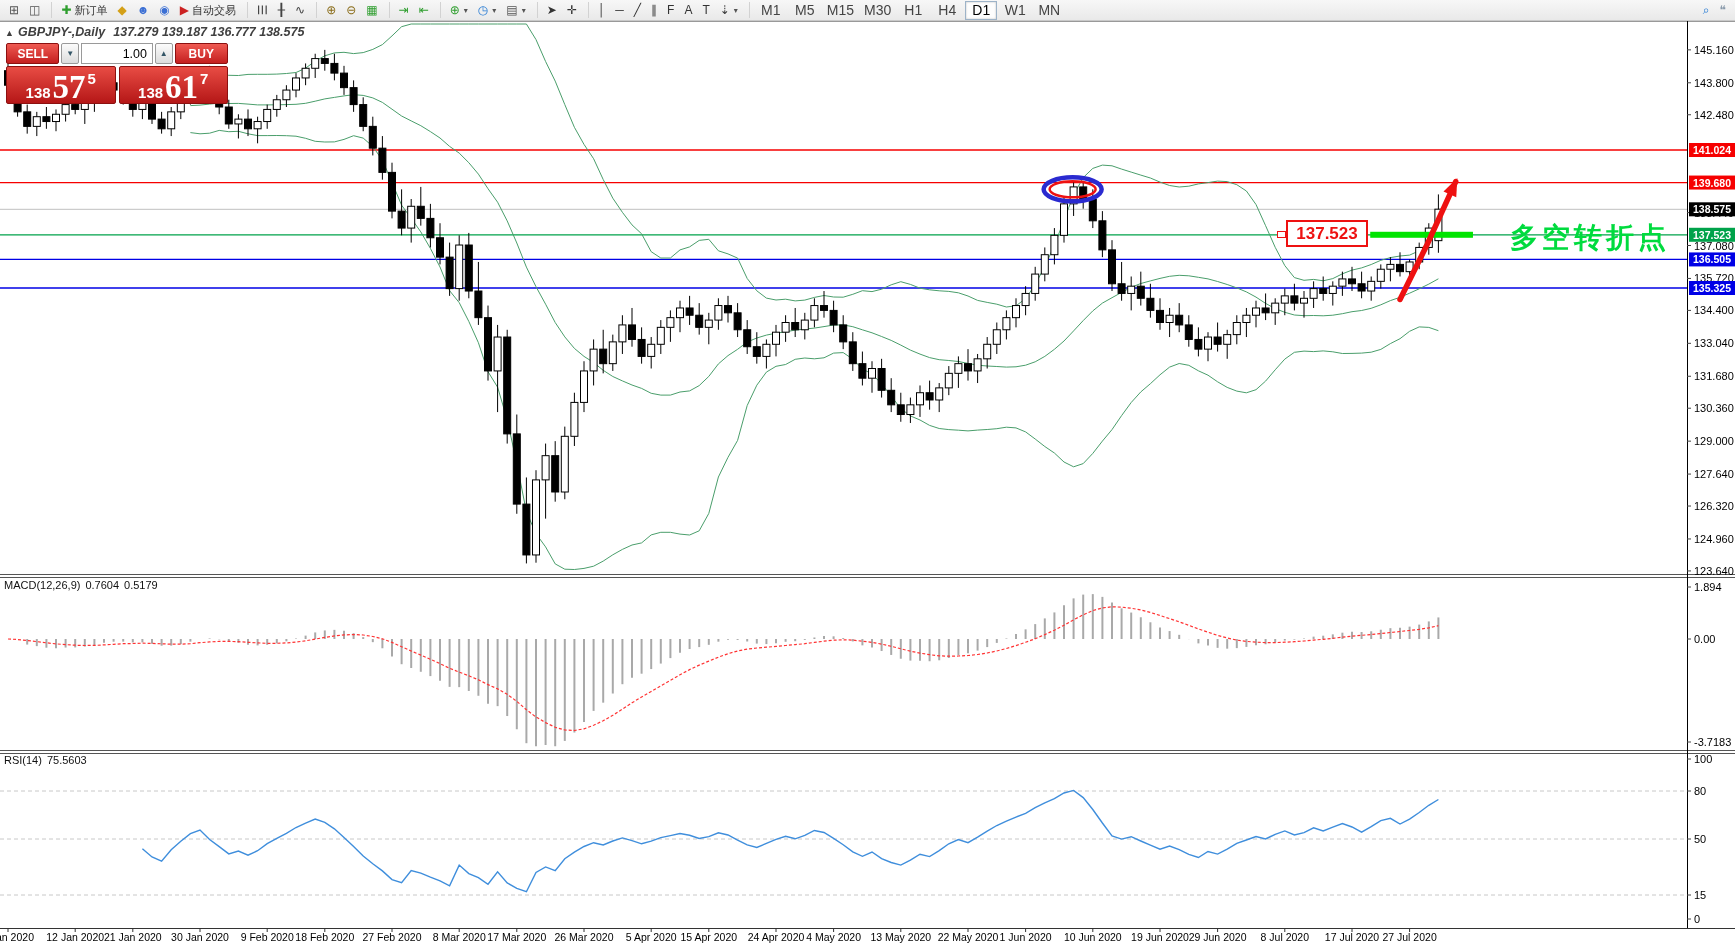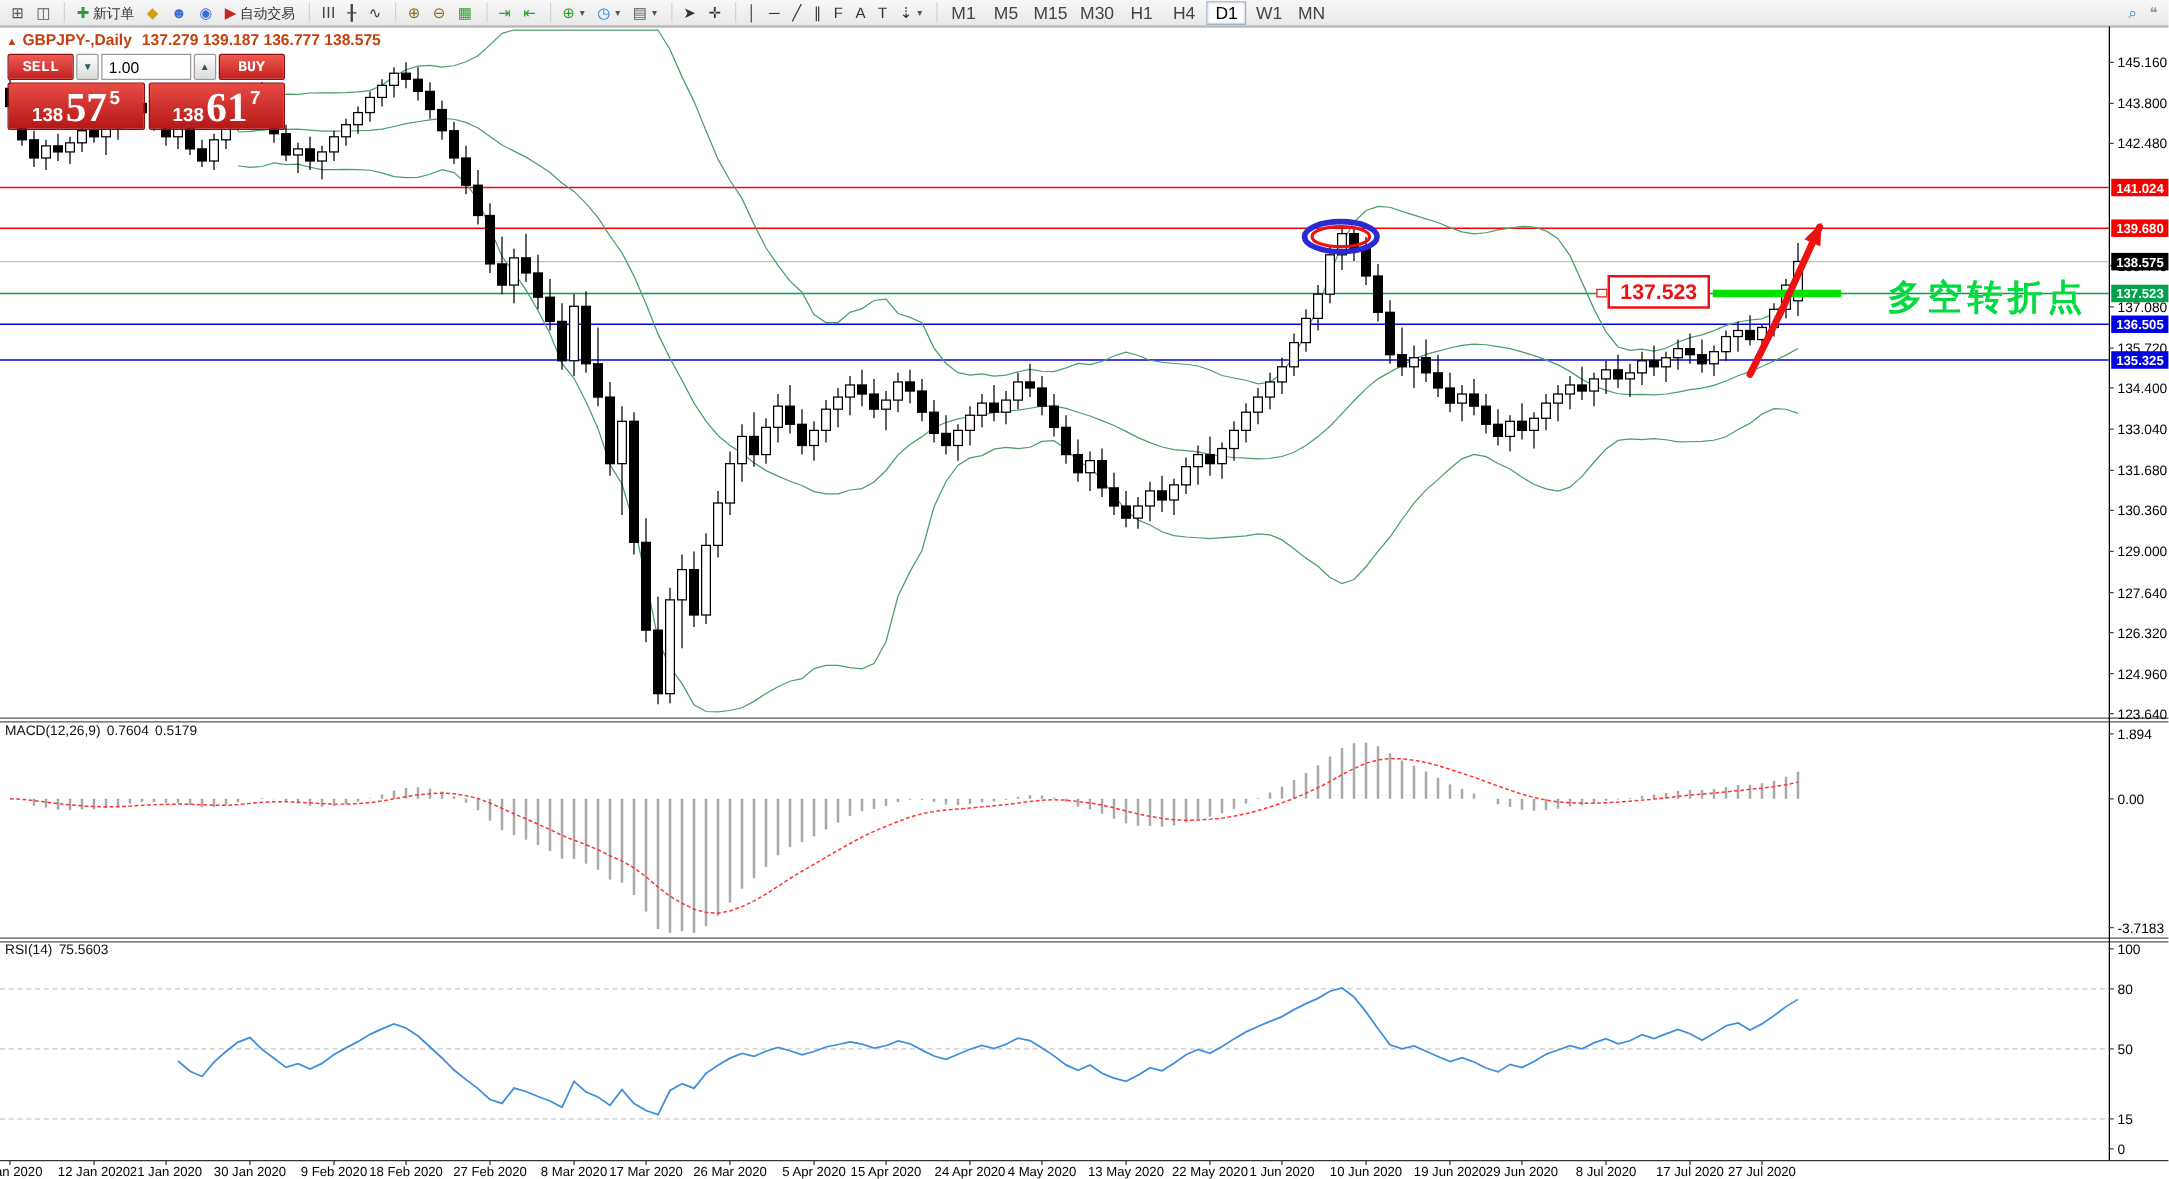--- a/index.html
+++ b/index.html
@@ -15,31 +15,31 @@
   .tb-glyph{font-size:12px;line-height:12px;}
   .tb-caret{font-size:8px;color:#555;margin-left:1px;}
   .tb-sep{width:6px;height:16px;border-right:1px solid #d2d2d2;margin:0 4px 0 0;}
   .tf-btn{height:17px;min-width:24px;text-align:center;line-height:17px;padding:0 3px;margin:0 1px;
     font-size:14px;color:#444;border:1px solid transparent;cursor:pointer;}
   .tf-btn.active{background:#fdfdfd;border:1px solid #9db3c8;box-shadow:inset 0 0 2px #bbb;color:#000;}
   .tb-right{margin-left:auto;display:flex;align-items:center;}
   .rot90{display:inline-block;transform:rotate(90deg);}
 
   
-  #chart-title{position:absolute;left:5px;top:25px;z-index:20;font-size:12.5px;font-weight:bold;color:#c2410c;}
+  #chart-title{position:absolute;left:5px;top:25px;z-index:20;font-size:12.5px;font-weight:bold;color:#404040;font-style:italic;}
   #chart-title .tri{font-size:9px;margin-right:4px;}
   #chart-title .ohlc{margin-left:8px;}
 
   #trade-panel{position:absolute;left:6px;top:43px;z-index:20;width:222px;}
   .tp-row1{display:flex;gap:2px;height:21px;}
   .tp-sell,.tp-buy{width:57px;border:1px solid #8c1010;border-radius:2px;color:#fff;font-weight:bold;
-    font-size:12px;background:linear-gradient(#ef5a52,#c41f1f);cursor:pointer;font-family:Liberation Mono, monospace;}
+    font-size:12px;background:linear-gradient(#ef5a52,#c41f1f);cursor:pointer;font-family:Liberation Sans, sans-serif;}
   .tp-spin{width:19px;border:1px solid #9a9a9a;border-radius:2px;background:linear-gradient(#fcfcfc,#dcdcdc);
     font-size:8px;color:#356;cursor:pointer;padding:0;}
-  .tp-vol{width:60px;border:1px solid #9a9a9a;text-align:left;font-size:12.5px;padding:0 5px;
+  .tp-vol{width:60px;border:1px solid #9a9a9a;text-align:right;font-size:12.5px;padding:0 5px;
     font-family:"Liberation Sans",sans-serif;}
   .tp-row2{display:flex;gap:3px;margin-top:2px;}
   .tp-price{width:124px;height:38px;background:linear-gradient(#e84c44,#b51717);border:1px solid #8c1010;
     border-radius:2px;color:#fff;display:flex;align-items:flex-end;justify-content:center;gap:2px;
     padding-bottom:1px;box-sizing:border-box;cursor:pointer;}
   .tp-sm{font-size:15px;font-weight:bold;line-height:19px;}
   .tp-lg{font-size:33px;font-weight:bold;line-height:30px;font-family:Liberation Serif, serif;}
   .tp-sup{font-size:15px;font-weight:bold;align-self:flex-start;margin-top:3px;}
 
   .ind-label{position:absolute;z-index:20;font-size:11px;color:#111;}

